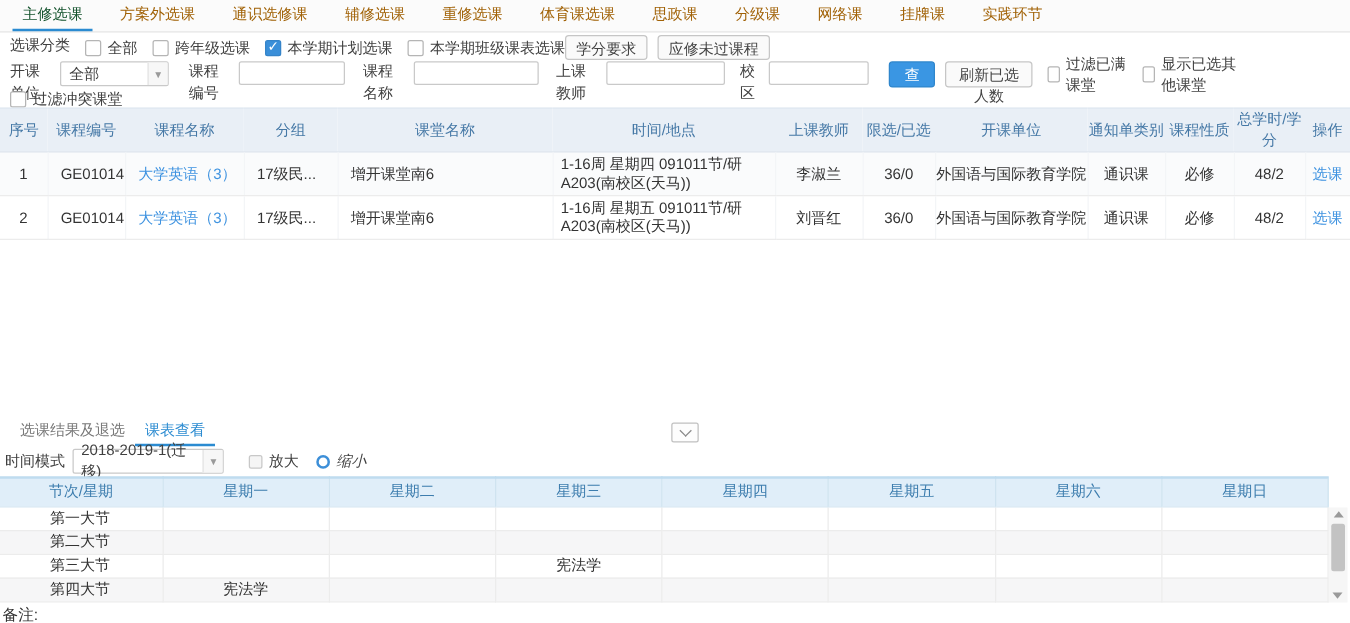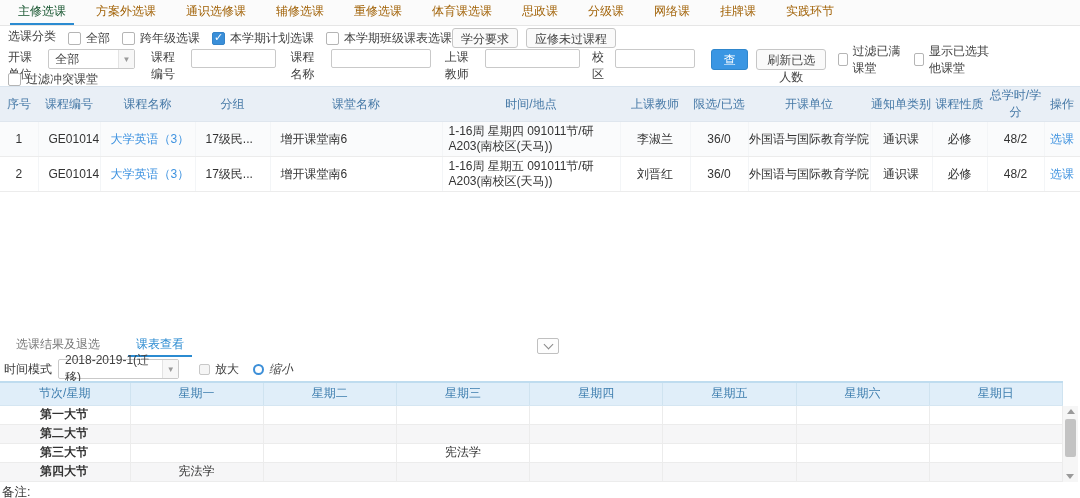--- a/index.html
+++ b/index.html
@@ -37,35 +37,35 @@
   .ctable{ position:absolute; top:86px; left:0; width:1080px; border-collapse:collapse; table-layout:fixed; border-top:1px solid #d9e4ee; }
   .ctable th{ background:#e9eff6; color:#4578a6; font-weight:normal; height:21px; font-size:12px; border-bottom:1px solid #dfe6ee; }
   .ctable td{ height:32px; border-bottom:1px solid #ececec; border-right:1px solid #f3f5f7; color:#333; font-size:12px; vertical-align:middle; }
   .ctable tr.r0 td{ background:#fafbfc; }
   .ctable tr.r1 td{ background:#ffffff; }
   .ctable .c{ text-align:center; }
   .ctable .l{ text-align:left; padding-left:10px; }
   .ctable .time{ text-align:left; padding:2px 6px; line-height:15px; }
   .link{ color:#3f93e0; cursor:pointer; }
   
-  .btabs{ position:absolute; top:336px; left:0; height:21px; display:flex; padding-left:8px; gap:20px; }
+  .btabs{ position:absolute; top:336px; left:0; height:21px; display:flex; padding-left:8px; }
   .btab{ padding:0 8px 3px 8px; color:#777; cursor:pointer; border-bottom:2px solid transparent; display:flex; align-items:center; }
   .btab.active{ color:#2b8bd1; border-bottom-color:#2b8bd1; }
   .collapse-btn{ position:absolute; top:338px; left:537px; width:22px; height:16px; border:1px solid #c0c0c0; border-radius:2px; background:#fdfdfd; display:flex; align-items:center; justify-content:center; cursor:pointer; }
   .chev{ width:7px; height:7px; border-right:1.5px solid #888; border-bottom:1.5px solid #888; transform:rotate(45deg); margin-top:-3px; }
   .trow{ position:absolute; top:359px; left:0; height:20px; display:flex; align-items:center; padding-left:4px; }
   .radio{ width:11px; height:11px; border:2px solid #3d8fd8; border-radius:50%; background:#fff; display:inline-block; }
   .cb.lite{ width:11px; height:11px; border:1px solid #c8c8c8; background:#f5f5f5; }
   
   .ttwrap{ position:absolute; top:381px; left:0; width:1063px; }
   .ttable{ width:100%; border-collapse:collapse; table-layout:fixed; border-top:2px solid #bfdcef; }
   .ttable th{ background:#e0eef9; color:#3d7dae; font-weight:normal; height:23px; font-size:12px; border-right:1px solid #cfe3f0; border-bottom:1px solid #d5e6f2; }
   .ttable td{ height:19px; border-right:1px solid #ececec; border-bottom:1px solid #ececec; font-size:12px; color:#333; text-align:center; }
   .ttable tr.alt td{ background:#f6f6f7; }
-  .ttable td.rowlab{ text-align:left; padding-left:40px;font-weight:bold; }
+  .ttable td.rowlab{ text-align:left; padding-left:40px; }
   .vscroll{ position:absolute; top:406px; right:2px; width:15px; height:76px; background:#f6f6f6; }
   .varrow{ width:0; height:0; border-left:4px solid transparent; border-right:4px solid transparent; margin:3px auto; }
   .varrow.up{ border-bottom:5px solid #9a9a9a; }
   .varrow.down{ border-top:5px solid #9a9a9a; position:absolute; bottom:0; left:3px; }
   .vthumb{ position:absolute; top:13px; left:2px; width:11px; height:38px; background:#c3c3c3; border-radius:2px; }
   .note{ position:absolute; left:2px; top:484px; color:#333; font-size:12.5px; }
 </style>
 </head>
 <body>
 

